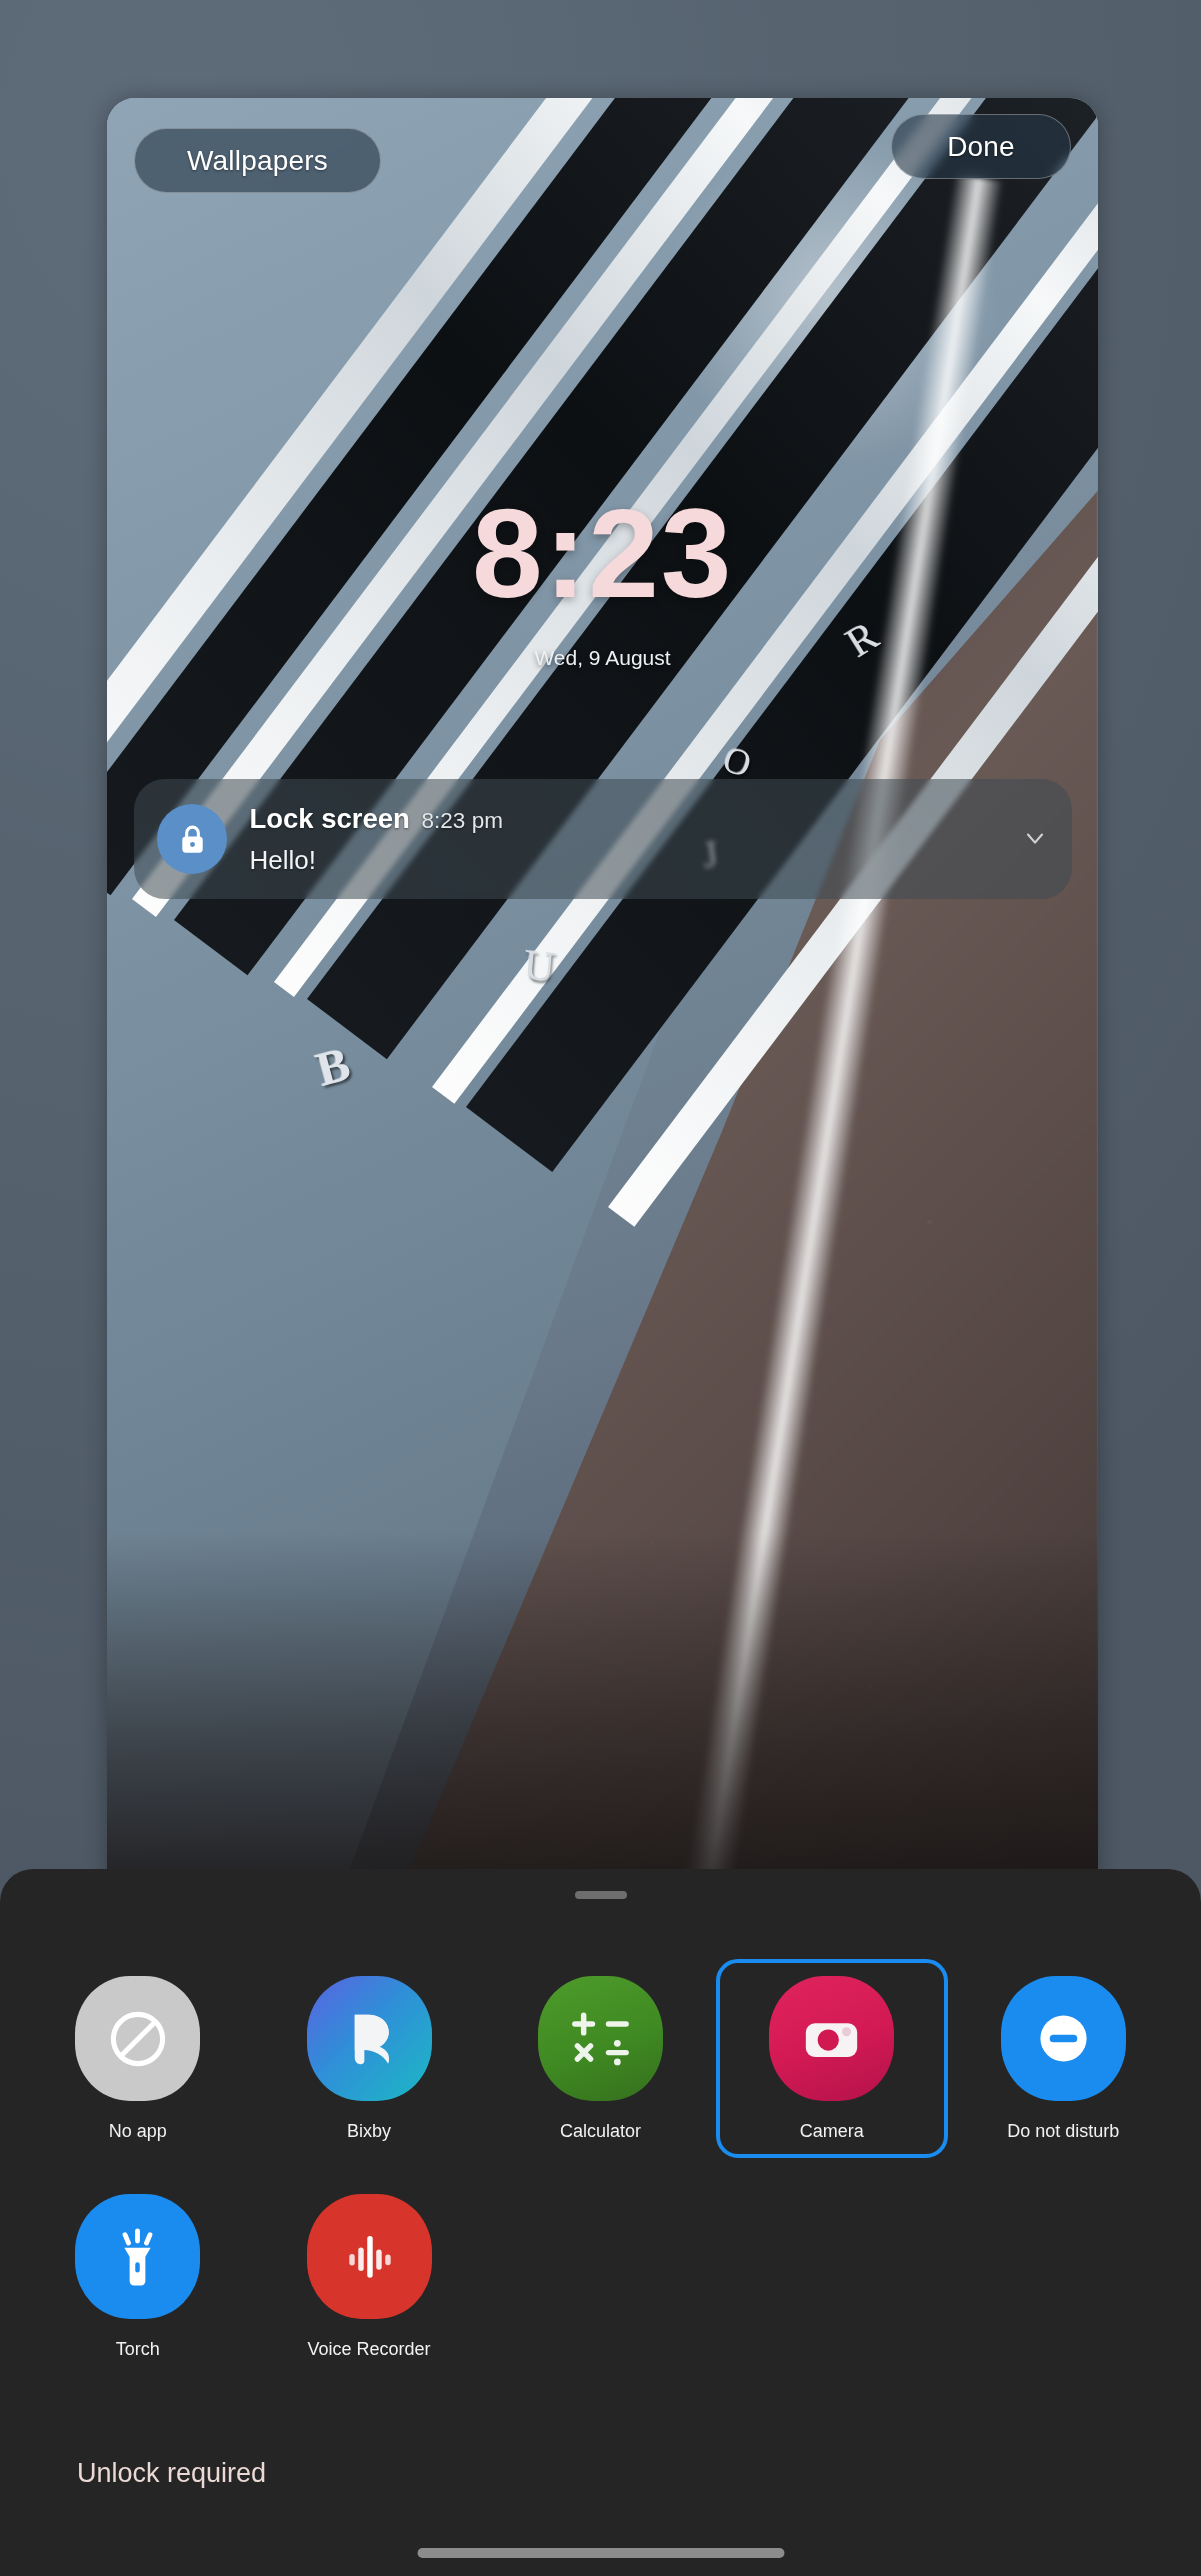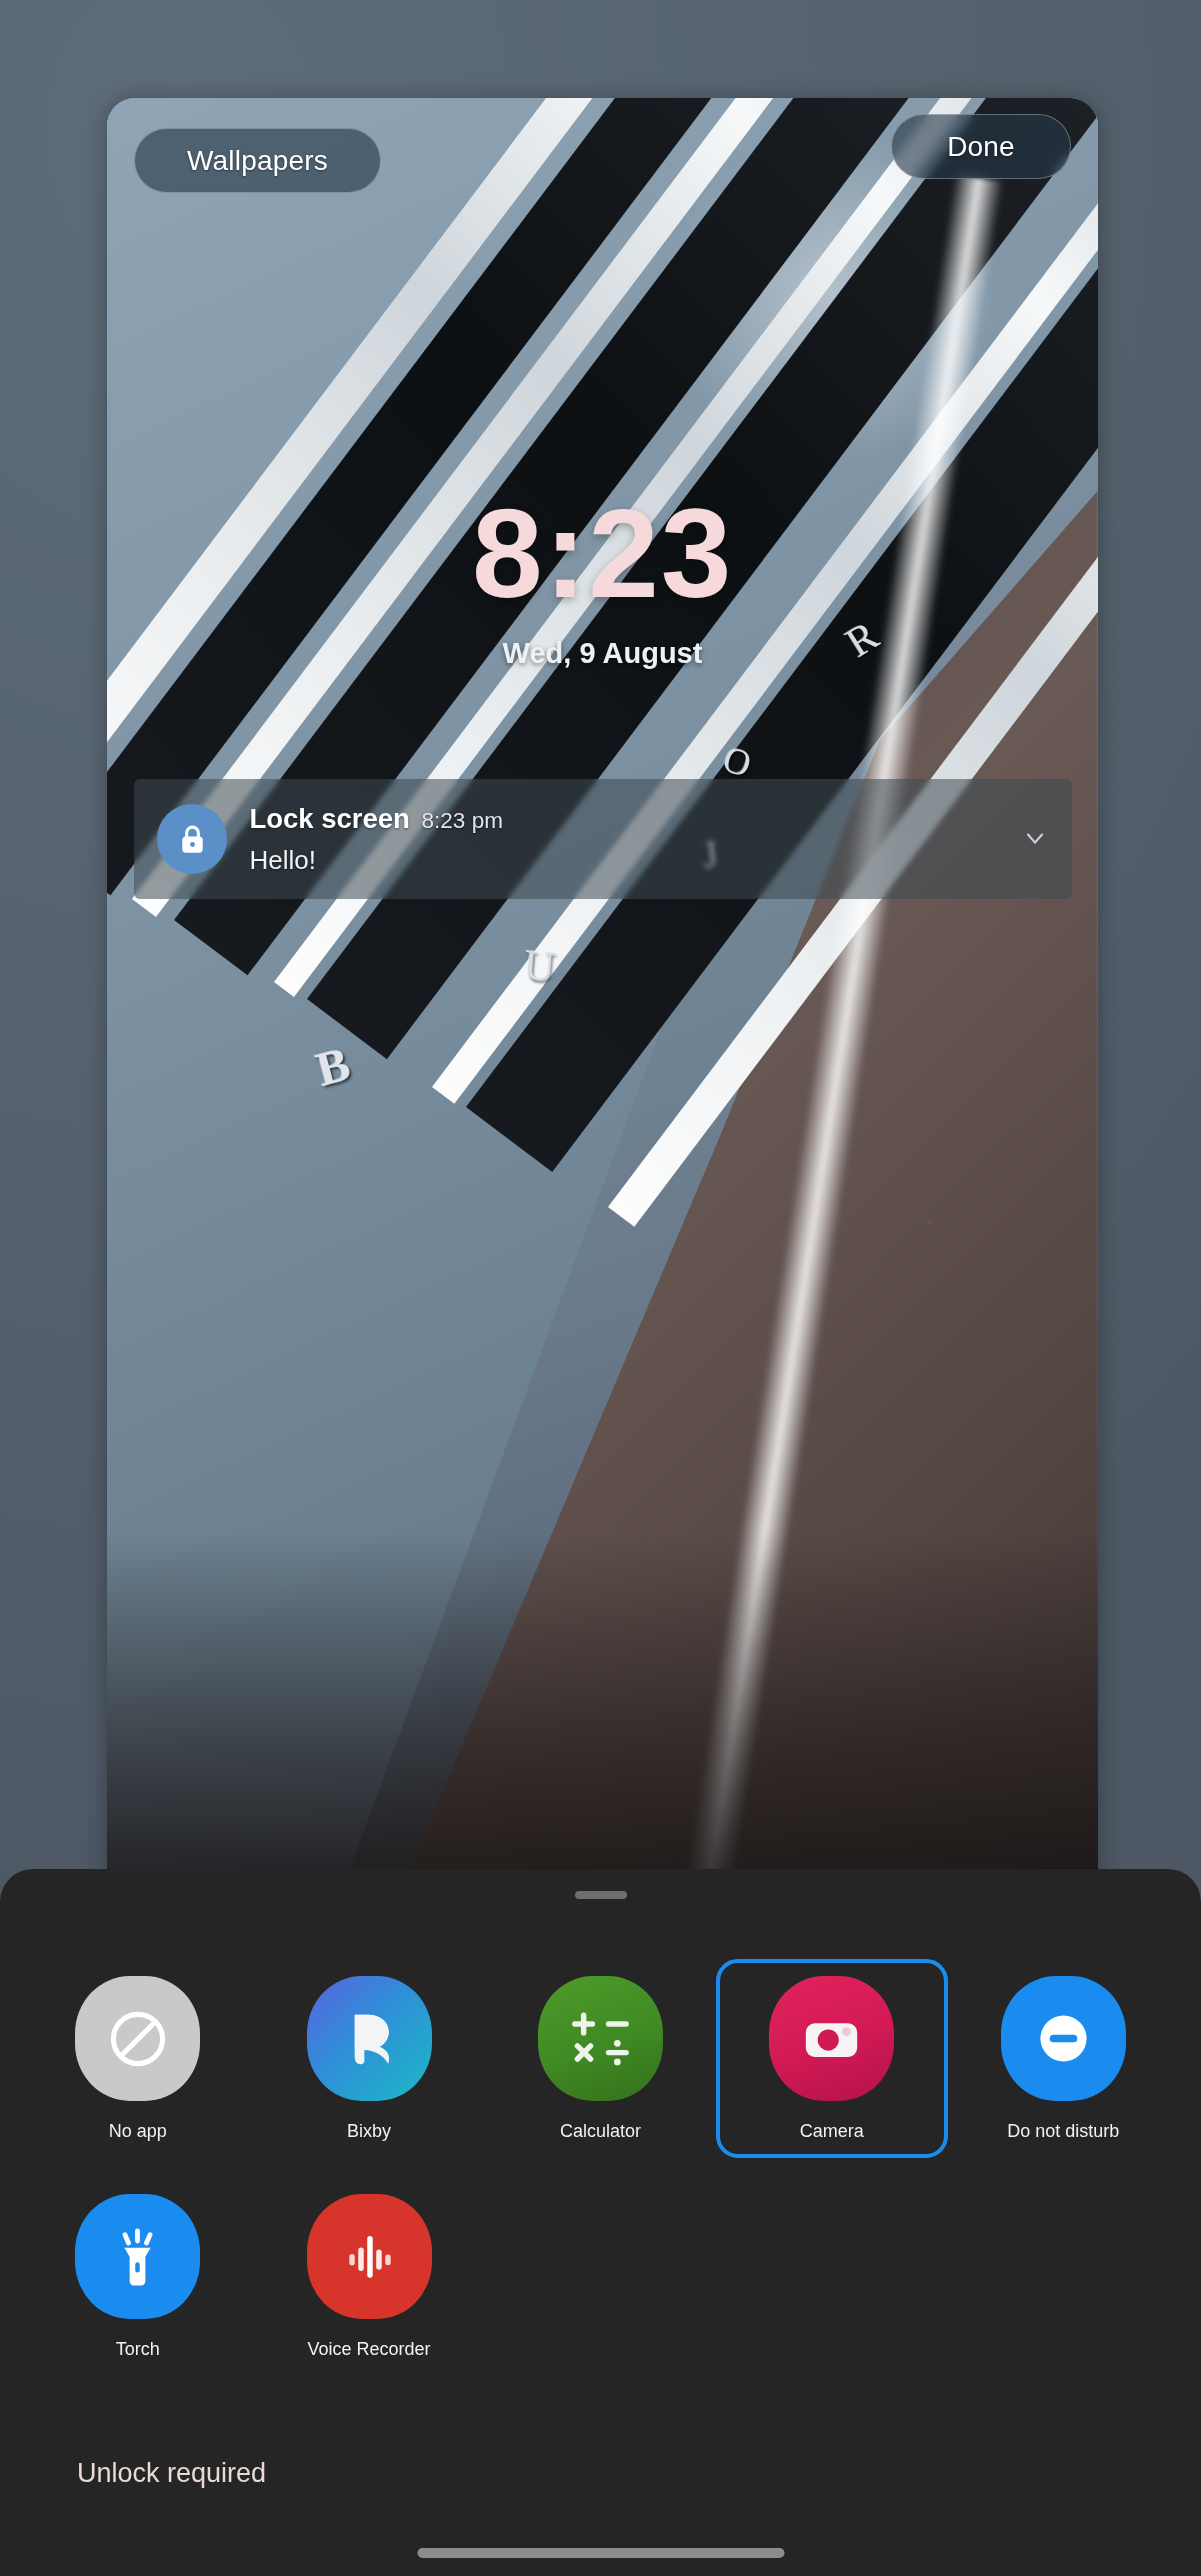--- a/index.html
+++ b/index.html
@@ -142,32 +142,32 @@
     position: absolute; left: 0; right: 0; top: 392px;
     text-align: center; pointer-events: none;
   }
   #clock-time {
     font-size: 127px; font-weight: 700; line-height: 1;
     color: #f6d9da;
     letter-spacing: 1.7px;
     text-shadow: 0 2.5px 8.3px rgba(0,0,0,.30);
   }
   #clock-date {
-    margin-top: 20px;
-    font-size: 29px; font-weight: 700;
+    margin-top: 29px;
+    font-size: 21px; font-weight: 400;
     color: #eef1f3;
     text-shadow: 0 1.7px 5.8px rgba(0,0,0,.45);
   }
 
   
   #notif {
     position: absolute;
     left: 27px; top: 681px;
     width: 938px; height: 120px;
-    border-radius: 6px;
+    border-radius: 31px;
     background: rgba(62,74,82,0.55);
     backdrop-filter: blur(2.5px);
     display: flex; align-items: center;
     padding: 0 23.4px;
   }
   #notif-icon {
     flex: 0 0 auto;
     width: 70px; height: 70px; border-radius: 50%;
     background: #5a8fc8;
     display: flex; align-items: center; justify-content: center;

